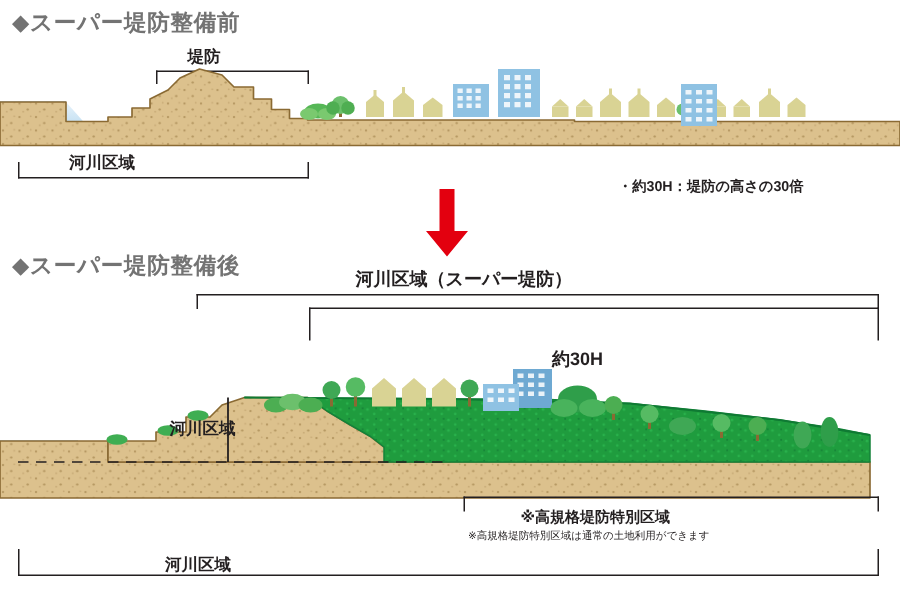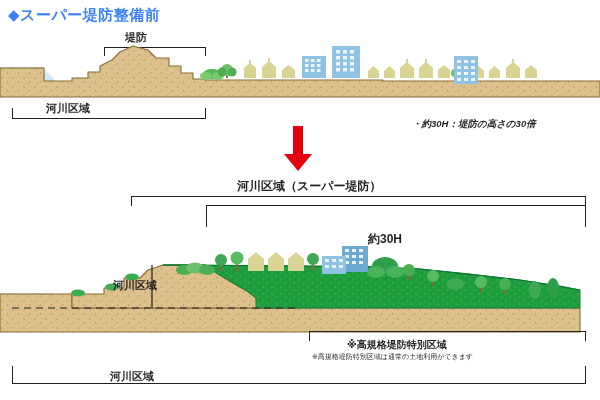--- a/index.html
+++ b/index.html
@@ -11,25 +11,25 @@
     color:#231f20;
     overflow:hidden;
     position:relative;
   }
   #stage{position:absolute;left:0;top:0;width:600px;height:400px;}
   .abs{position:absolute;}
 
   
   .section-title{
     font-size:15px;font-weight:700;letter-spacing:0.5px;
-    white-space:nowrap;color:#3b82f6;
+    white-space:nowrap;color:#737373;
   }
   .lbl{font-size:11px;font-weight:700;white-space:nowrap;color:#231f20;text-align:right;}
   .lbl-sm{font-size:10px;font-weight:700;white-space:nowrap;color:#231f20;}
-  .lbl-note{font-size:9.5px;font-weight:700;white-space:nowrap;color:#231f20;font-style:italic;}
+  .lbl-note{font-size:9.5px;font-weight:700;white-space:nowrap;color:#231f20;}
   .lbl-tiny{font-size:7px;font-weight:400;white-space:nowrap;color:#231f20;}
   .lbl-big{font-size:12px;font-weight:700;white-space:nowrap;color:#231f20;}
 
   
   .bracket{position:absolute;}
   .bracket .bar{
     position:absolute;left:0;top:0;height:1px;width:100%;
     background:#231f20;
   }
   .bracket .tick{
@@ -224,20 +224,21 @@
     <div class="tick" style="left:0;height:11px;"></div>
     <div class="tick" style="right:0;height:11px;"></div>
   </div>
 
   <div class="abs lbl-note" style="left:412px;top:118px;">・約30H：堤防の高さの30倍</div>
 
   <svg class="abs" style="left:281px;top:126px;" width="34" height="46" viewBox="0 0 34 46">
     <path d="M12,0 L22,0 L22,28 L31,28 L17,45 L3,28 L12,28 Z" fill="#e3000f"></path>
   </svg>
 
+  <div class="abs section-title" style="left:8px;top:168px;">◆スーパー堤防整備後</div>
 
   <div class="abs lbl-big" style="left:237px;top:178px;">河川区域（スーパー堤防）</div>
 
   <div class="bracket down" style="left:131px;top:196px;width:455px;height:10px;">
     <div class="bar"></div>
     <div class="tick" style="left:0;height:10px;"></div>
     <div class="tick" style="right:0;height:10px;"></div>
   </div>
 
   <div class="abs lbl-big" style="left:368px;top:207px;margin-top:24px;">約30H</div>

